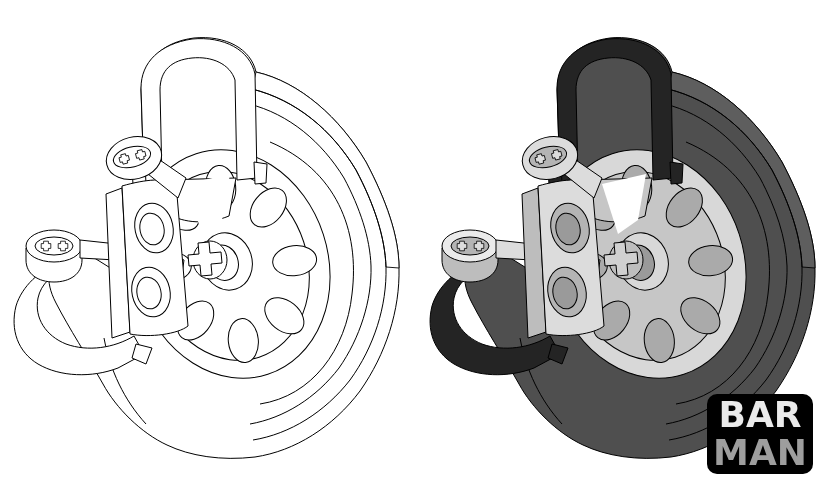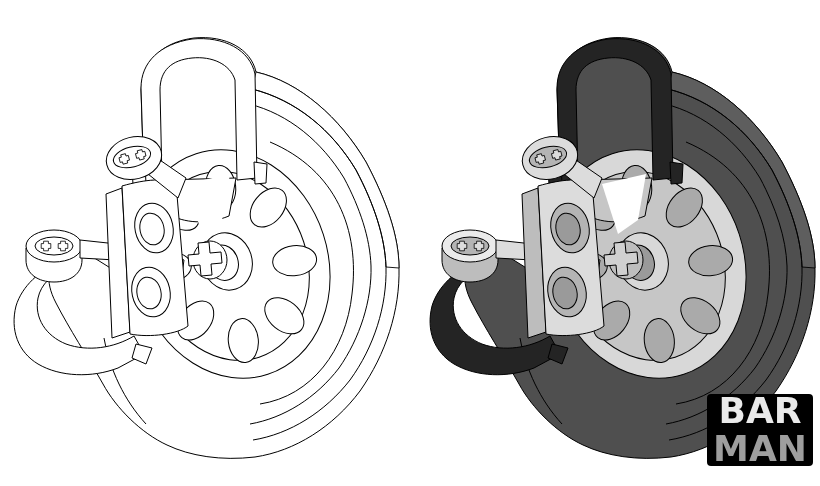--- a/index.html
+++ b/index.html
@@ -10,22 +10,22 @@
   .fig-wire{left:8px;
     --tire:#ffffff;--tire2:#ffffff;--cut:#ffffff;
     --rim:#ffffff;--rim2:#ffffff;
     --hole:#ffffff;--hole2:#ffffff;--hole3:#ffffff;
     --part:#ffffff;--part2:#ffffff;--part3:#ffffff;--axle:#ffffff;--bg:#ffffff;}
   .fig-shaded{left:424px;
     --tire:#4f4f4f;--tire2:#5e5e5e;--cut:#242424;
     --rim:#d8d8d8;--rim2:#c6c6c6;
     --hole:#aaaaaa;--hole2:#b4b4b4;--hole3:#9a9a9a;
     --part:#dcdcdc;--part2:#bdbdbd;--part3:#ebebeb;--axle:#d0d0d0;--bg:#ffffff;}
-  .logo-box{position:absolute;left:707px;top:394px;width:106px;height:72px;
-    background:#000000;border-radius:4px;display:flex;flex-direction:column;
+  .logo-box{position:absolute;left:707px;top:394px;width:106px;height:80px;
+    background:#000000;border-radius:10px;display:flex;flex-direction:column;
     align-items:center;justify-content:center;line-height:1;}
   .logo-row{font-weight:bold;font-size:36px;letter-spacing:0px;
     font-family:"DejaVu Sans","Liberation Sans",sans-serif;}
   .logo-row.top{color:#eaeaea;margin-bottom:2px;}
   .logo-row.bottom{color:#9e9e9e;}
 </style>
 </head>
 <body>
 
 <div class="stage">

